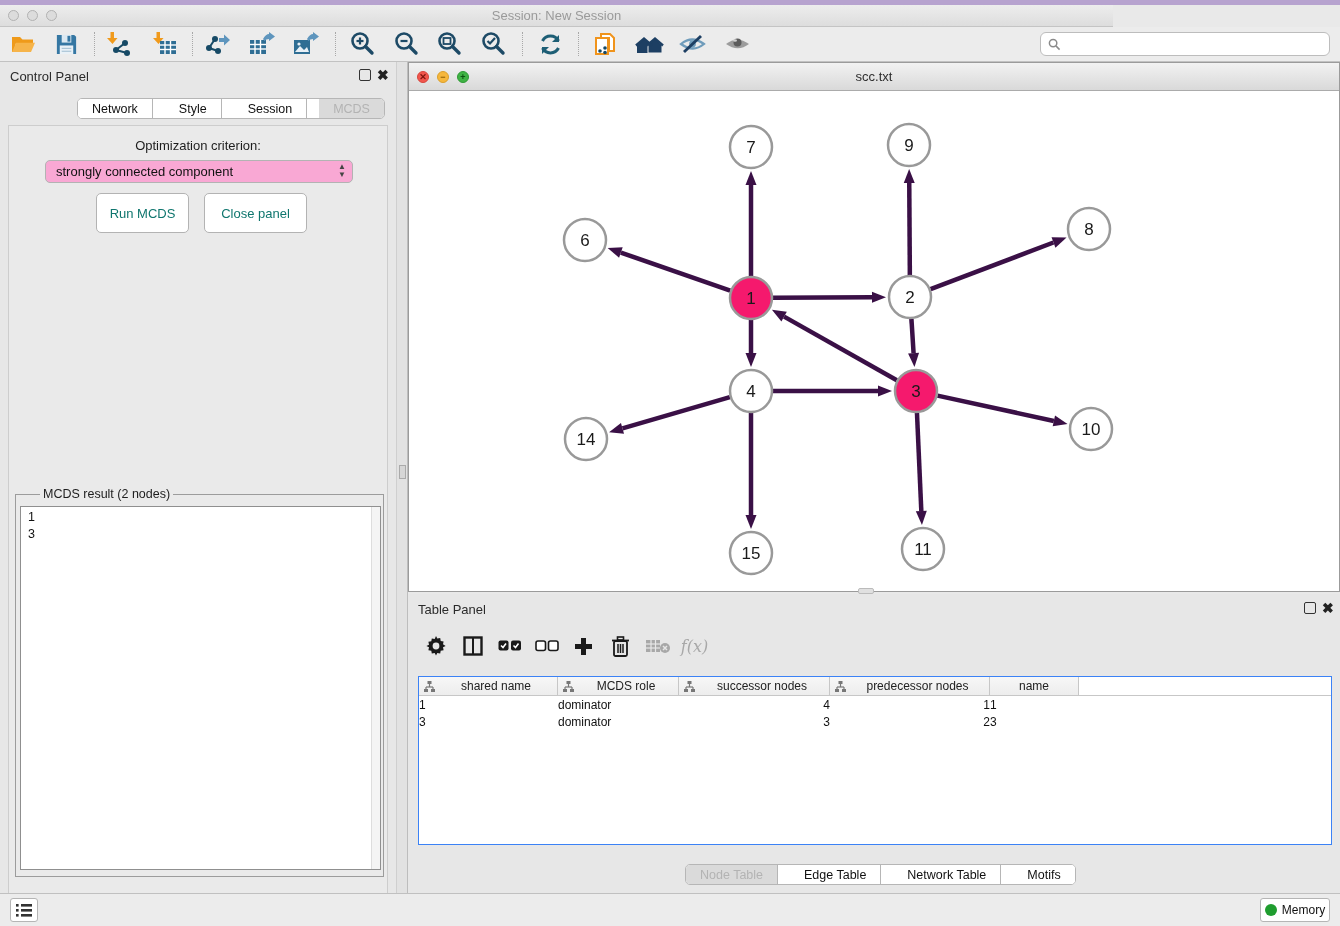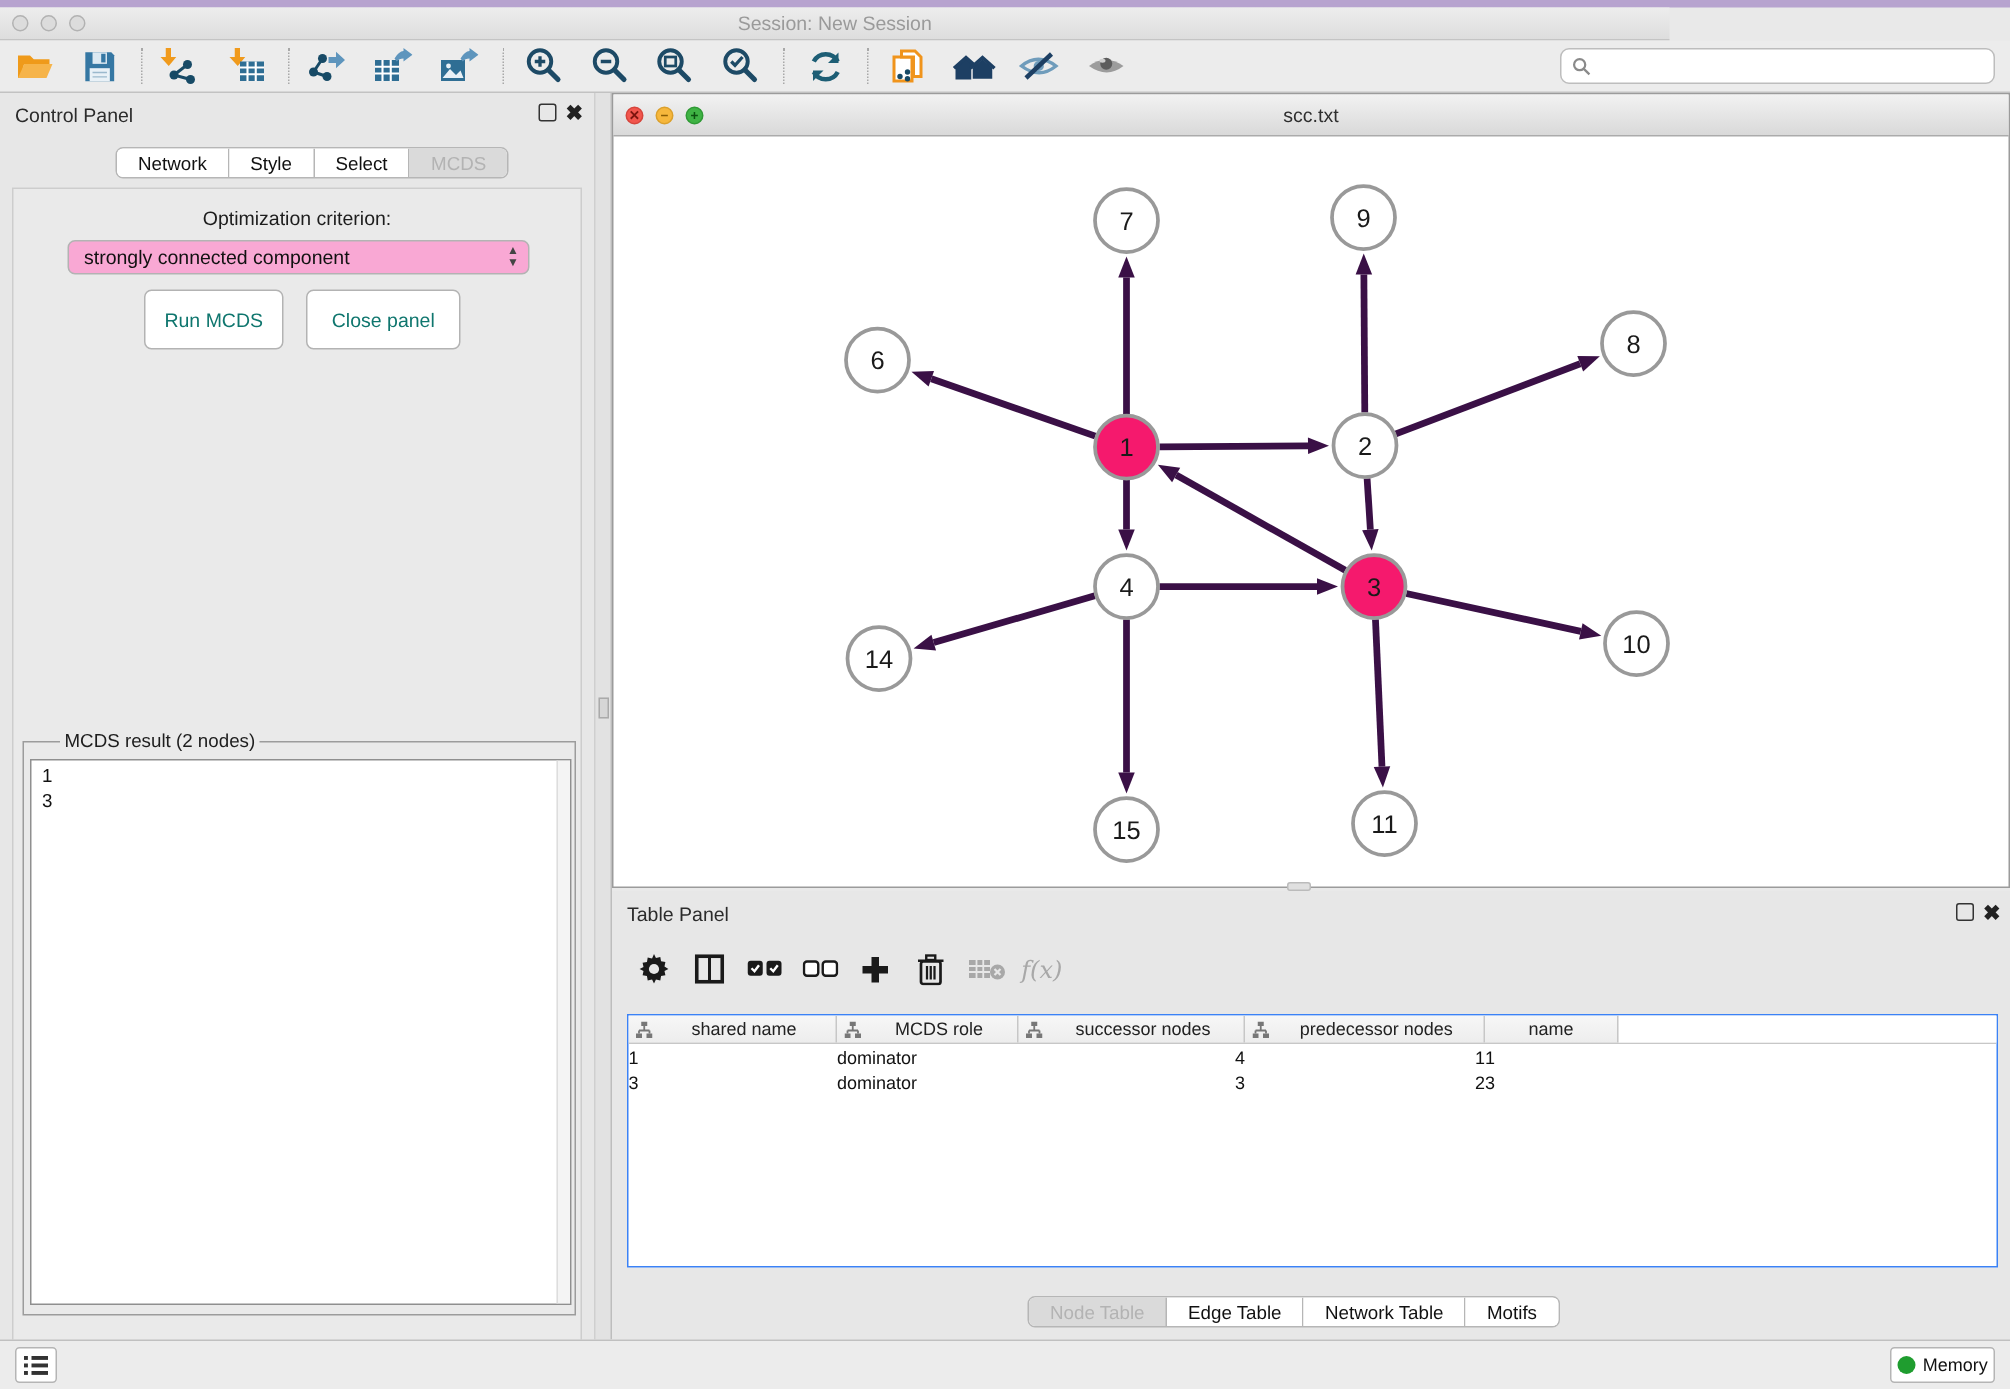--- a/index.html
+++ b/index.html
@@ -18,21 +18,21 @@
   #quick-search { position:absolute; left:1040px; top:5px; width:290px; height:24px; background:#fff; border:1px solid #bdbdbd; border-radius:6px; display:flex; align-items:center; padding-left:7px; }
   #quick-search input { border:none; outline:none; flex:1; font-size:12px; margin-left:5px; background:transparent; }
 
   
   #control-panel { left:0; top:62px; width:396px; height:831px; background:#e7e7e7; }
   .panel-head { position:absolute; left:0; top:0; width:100%; height:28px; }
   .panel-title { position:absolute; left:10px; top:7px; font-size:13px; color:#2b2b2b; }
   .float-ic { position:absolute; top:7px; width:12px; height:12px; border:1.5px solid #333; border-radius:2px; }
   .close-ic { position:absolute; top:5px; font-size:14px; font-weight:bold; color:#222; line-height:16px; }
 
-  .seg { position:absolute; display:flex; height:21px; border:1px solid #b6b6b6; border-radius:5px; overflow:hidden; background:#fff; }
+  .seg { position:absolute; display:flex; height:21px; border:1px solid #b6b6b6; border-radius:5px; overflow:hidden; background:#fff;gap:12px; }
   .seg .tab { font-size:12.5px; color:#111; background:#fff; display:flex; align-items:center; justify-content:center; border-right:1px solid #b6b6b6; padding:0 14px; }
   .seg .tab:last-child { border-right:none; }
   .seg .tab.disabled { background:#dadada; color:#b3b3b3; }
 
   #cp-content { position:absolute; left:8px; top:63px; width:380px; height:817px; background:#eaeaea; border:1px solid #cdcdcd; }
   #opt-label { position:absolute; left:0; top:12px; width:100%; text-align:center; font-size:13px; color:#1d1d1d; }
   #opt-select { position:absolute; left:36px; top:34px; width:308px; height:23px; background:#f9a8d4; border:1px solid #b3b3b3; border-radius:5px; font-size:13px; color:#111; display:flex; align-items:center; padding-left:10px; }
   #opt-select .spin { position:absolute; right:6px; top:2px; display:flex; flex-direction:column; line-height:8px; font-size:8px; color:#444; }
   .push-btn { position:absolute; height:40px; background:#fff; border:1px solid #b3b3b3; border-radius:5px; font-size:13px; color:#0f766e; display:flex; align-items:center; justify-content:center; }
 
@@ -242,21 +242,21 @@
 
 <div class="abs" id="control-panel">
   <div class="panel-head">
     <span class="panel-title">Control Panel</span>
     <span class="float-ic" style="left:359px"></span>
     <span class="close-ic" style="left:377px">✖</span>
   </div>
   <div class="seg" style="left:77px; top:36px;">
     <div class="tab">Network</div>
     <div class="tab">Style</div>
-    <div class="tab">Select</div>
+    <div class="tab">Session</div>
     <div class="tab disabled">MCDS</div>
   </div>
 
   <div id="cp-content">
     <div id="opt-label">Optimization criterion:</div>
     <div id="opt-select">
       <span>strongly connected component</span>
       <span class="spin">
           <span>▲</span>
           <span>▼</span>

